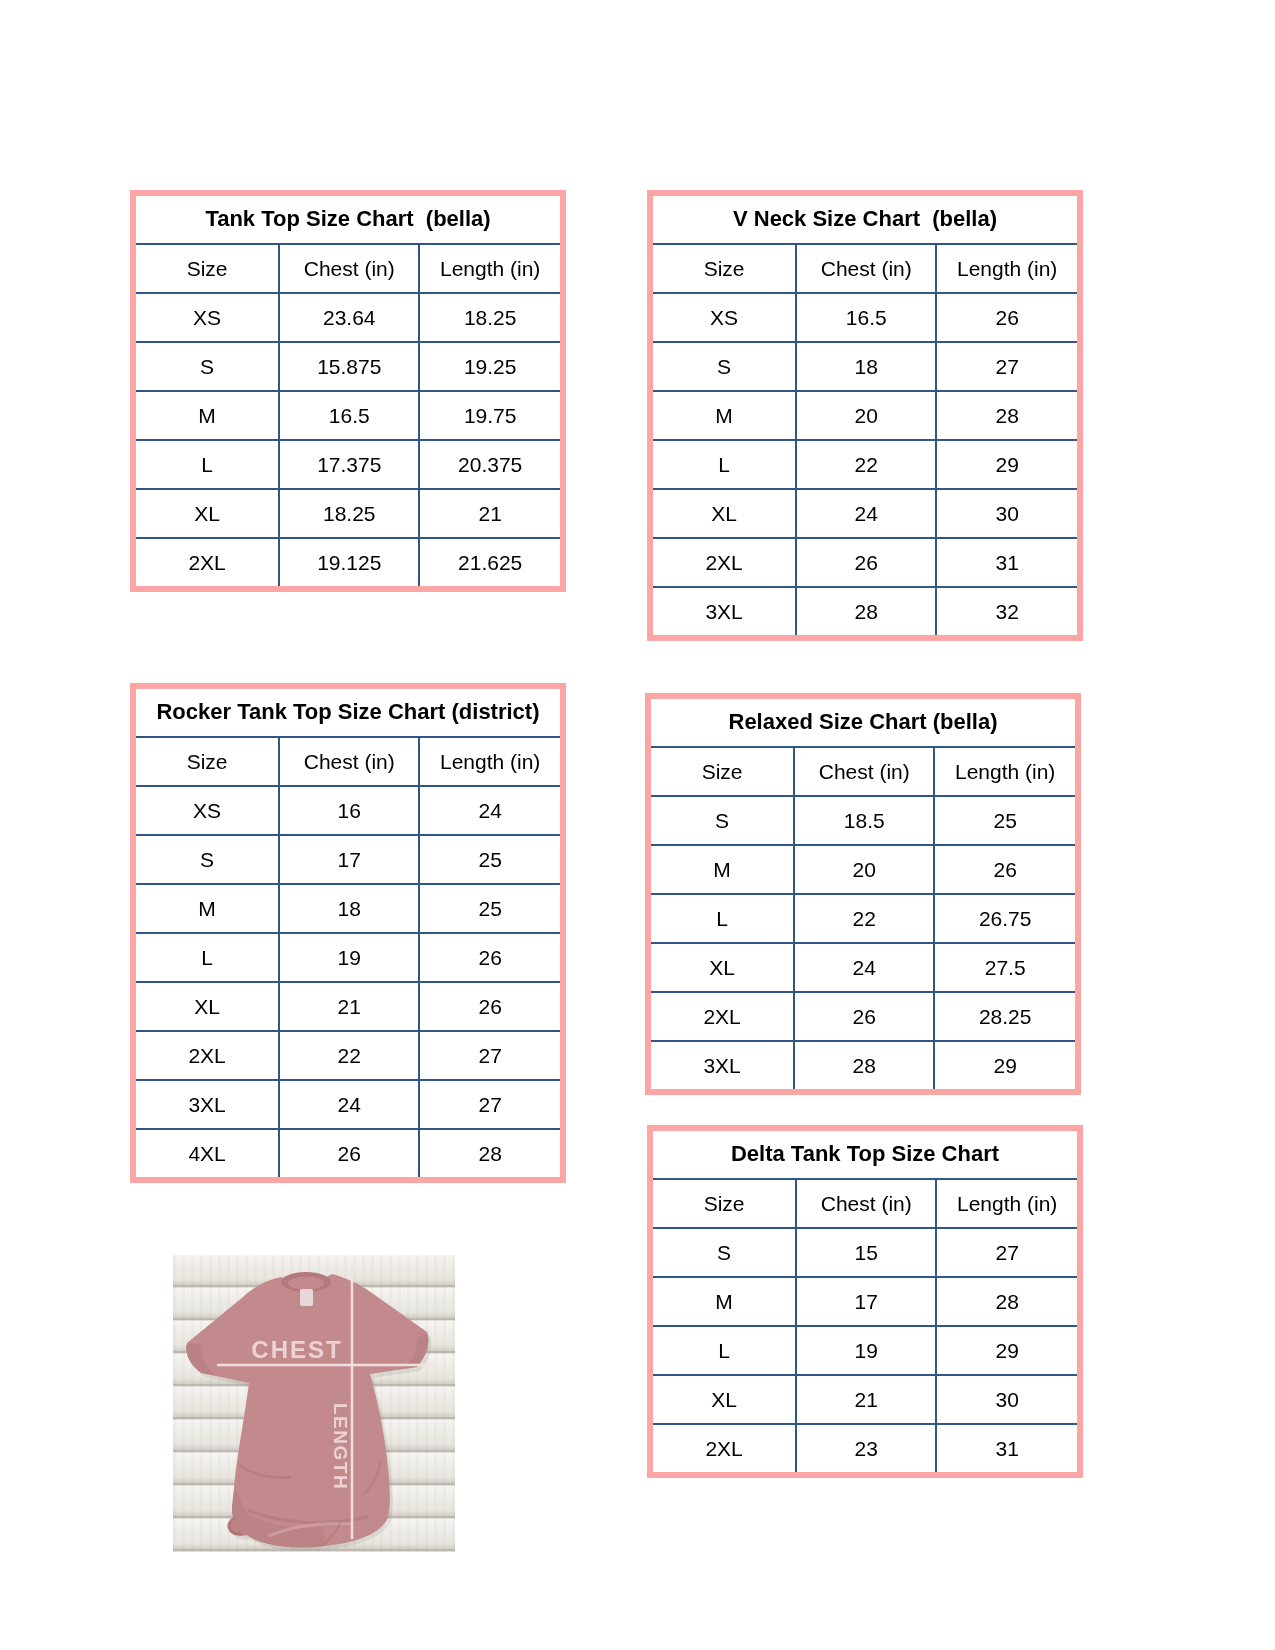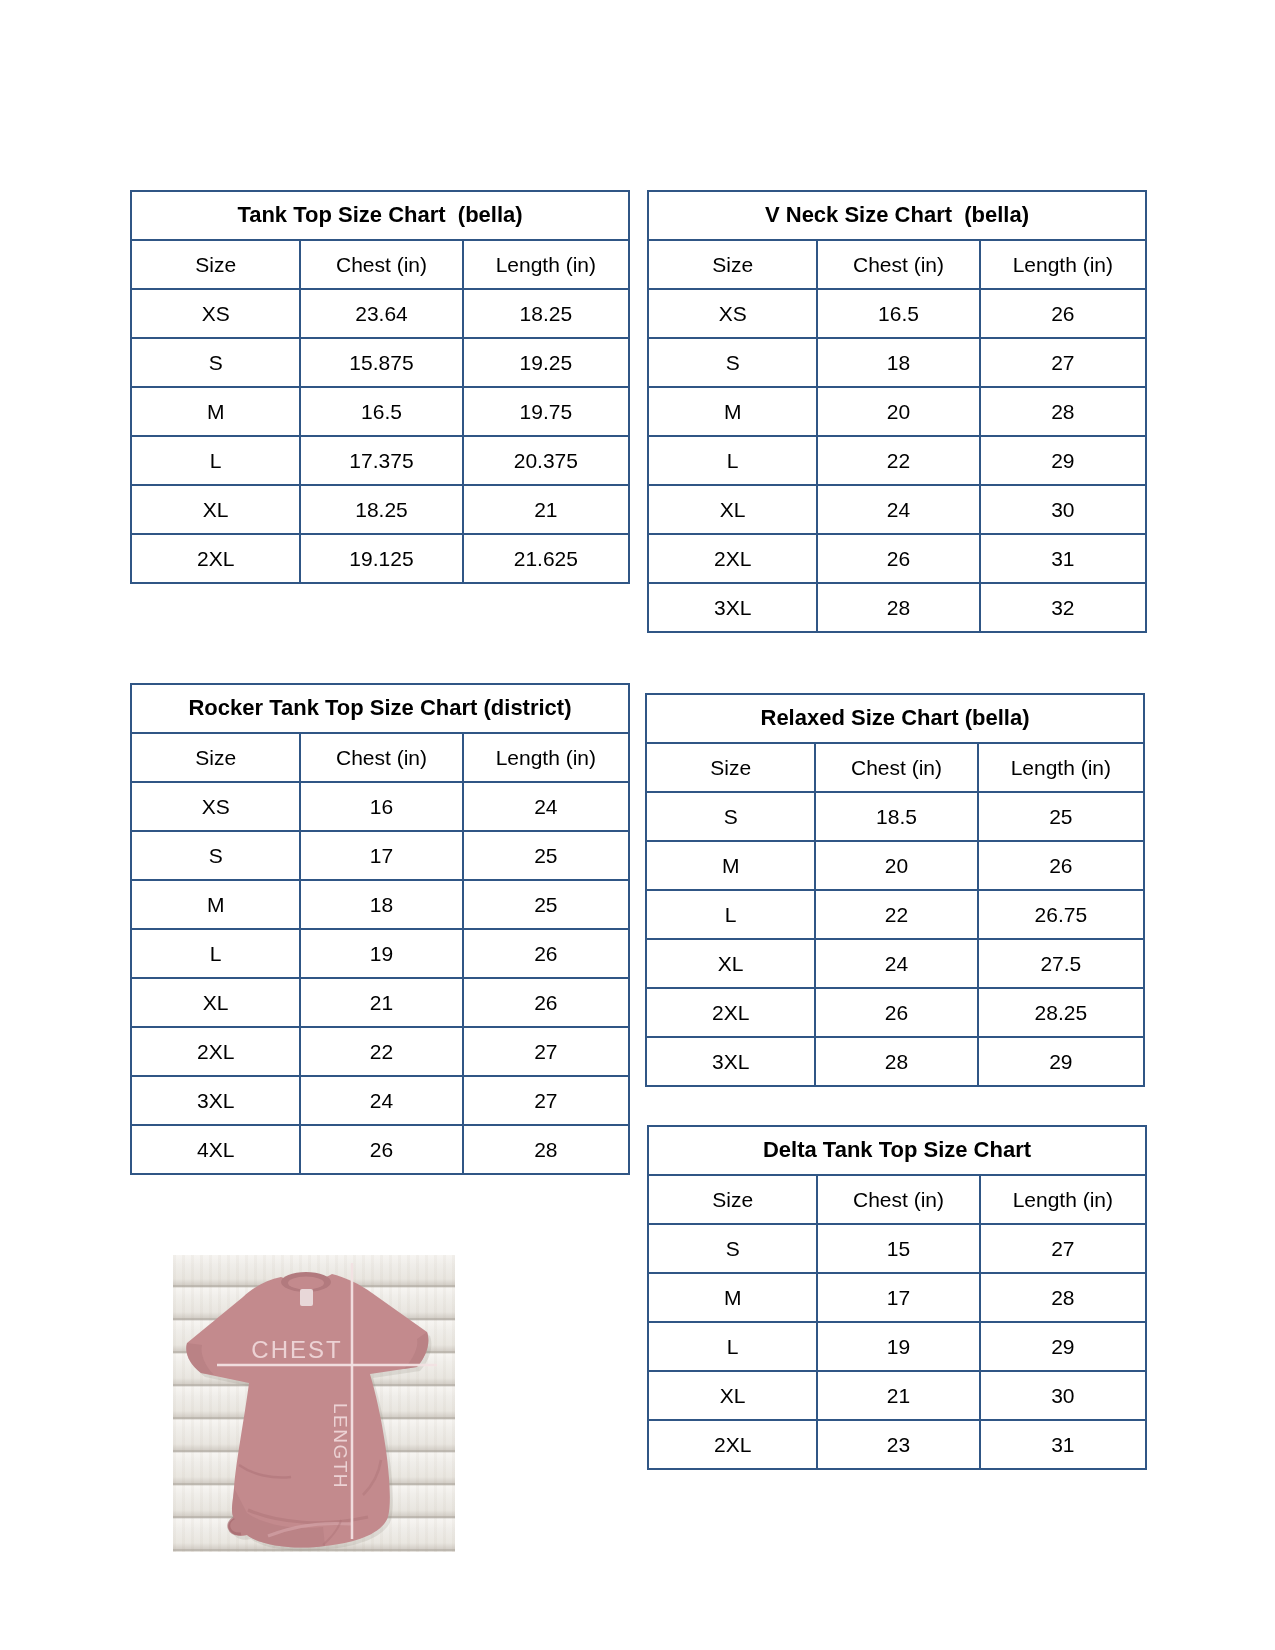--- a/index.html
+++ b/index.html
@@ -1,22 +1,22 @@
 <!DOCTYPE html>
 <html><head>
 <meta charset="utf-8">
 <style>
   html,body{margin:0;padding:0;}
   body{
     width:1275px;height:1650px;position:relative;background:#ffffff;
     font-family:"Liberation Sans",sans-serif;color:#000;overflow:hidden;
   }
   .size-table{
-    position:absolute;width:500px;border-collapse:collapse;table-layout:fixed;
-    border:2px solid #fca5a5;background:#fff;
+    position:absolute;width:436px;border-collapse:collapse;table-layout:fixed;
+    border:6px solid #fca5a5;background:#fff;
   }
   .size-table th,.size-table td{
     border:2px solid #305685;height:47px;padding:0;
     text-align:center;vertical-align:middle;
     font-size:21px;font-weight:400;line-height:1.1;
   }
   .size-table th.title{
     font-weight:700;font-size:22px;white-space:pre-wrap;
   }
   col.c1{width:34%;}col.c2{width:32.6%;}col.c3{width:33.4%;}
@@ -27,20 +27,21 @@
   .t4{left:614px;top:693px;margin-left:31px;}
   .t5{left:647px;top:1125px;}
 
   .photo{
     position:absolute;left:173px;top:1255px;width:282px;height:297px;
     background:
       repeating-linear-gradient(90deg, rgba(170,158,140,0.07) 0 3px, rgba(0,0,0,0) 3px 9px),
       repeating-linear-gradient(180deg,
         #f7f5f2 0px, #f0eeea 9px, #e9e6e0 24px, #d3cec7 30px,
         #aaa49b 31px, #f7f5f2 33px);
+    font-weight: bold;
   }
   .photo svg{position:absolute;inset:0;display:block;}
 </style>
 </head>
 <body>
 
 <table class="size-table t1">
   <colgroup>
       <col class="c1">
       <col class="c2">

